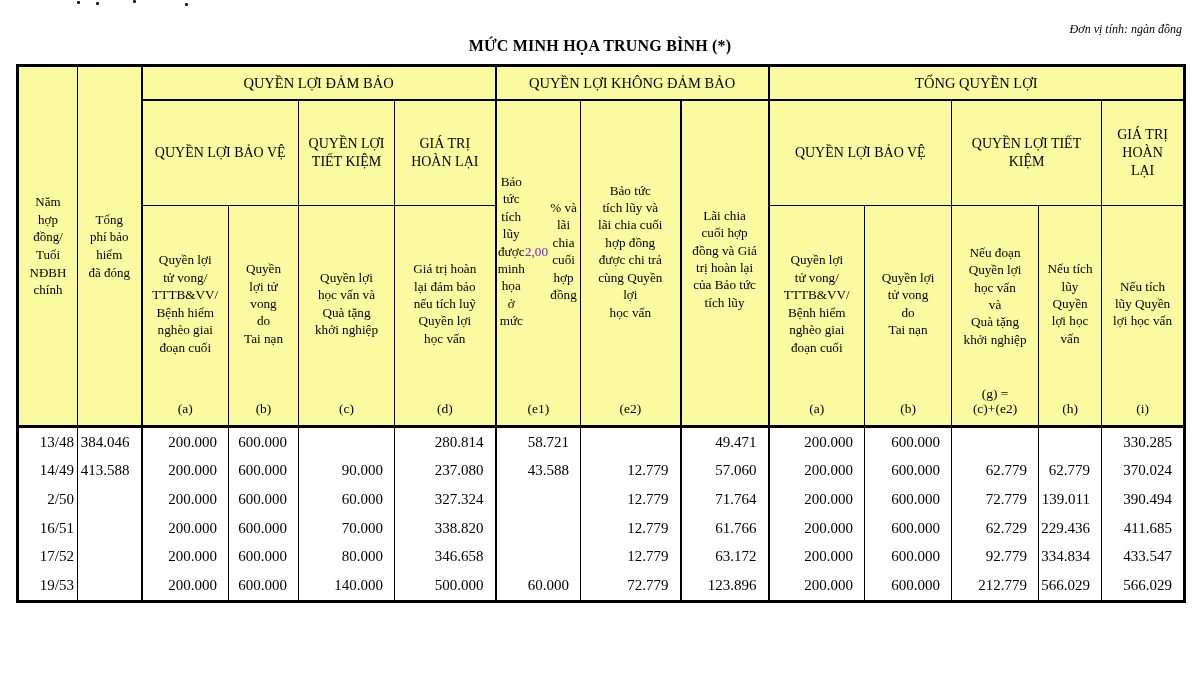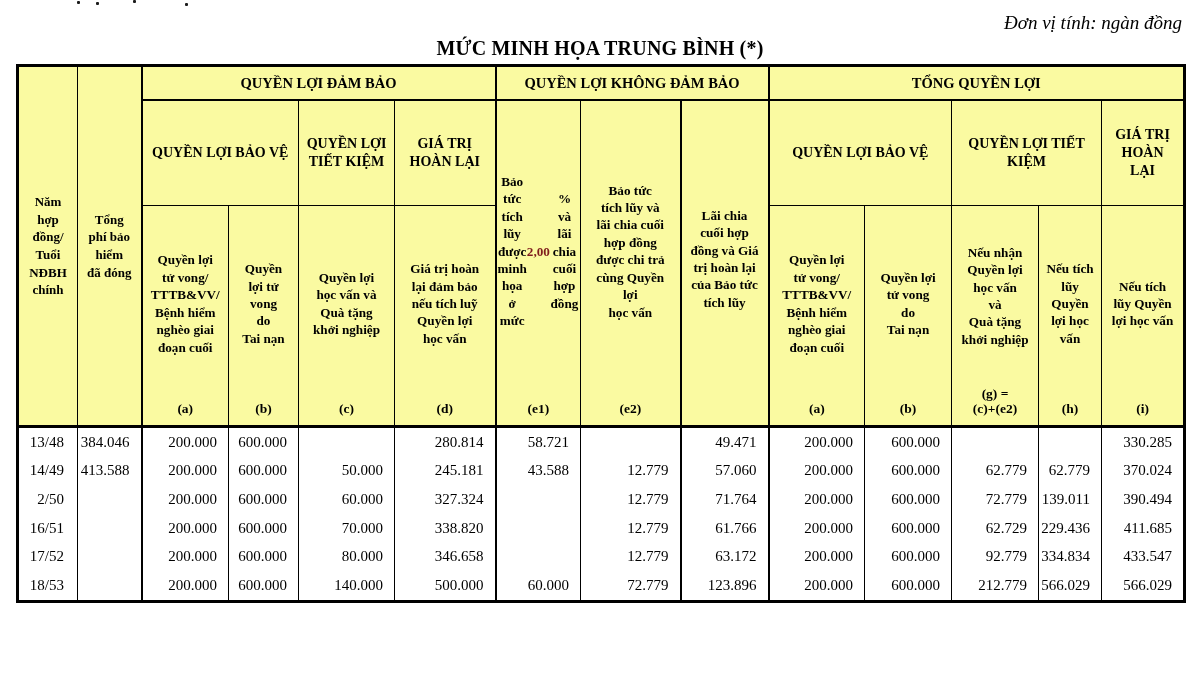--- a/index.html
+++ b/index.html
@@ -1,42 +1,42 @@
 <!DOCTYPE html>
 <html><head>
 <meta charset="utf-8">
 <style>
   html,body{margin:0;padding:0;}
   body{
     width:1200px;height:680px;background:#ffffff;position:relative;overflow:hidden;
     font-family:"Liberation Serif","DejaVu Serif",serif;color:#000;
   }
   .frag{position:absolute;width:3px;height:3px;background:#1c1c1c;border-radius:1px;}
-  .unit-note{position:absolute;top:12px;right:18px;font-style:italic;font-size:19px;}
-  .page-title{position:absolute;top:37px;left:0;width:1200px;text-align:center;font-weight:bold;font-size:20px;letter-spacing:.2px;}
+  .unit-note{position:absolute;top:22px;right:18px;font-style:italic;font-size:12px;}
+  .page-title{position:absolute;top:37px;left:0;width:1200px;text-align:center;font-weight:bold;font-size:16px;letter-spacing:.2px;}
   .tbl-wrap{position:absolute;left:16px;top:64px;}
   table{border-collapse:collapse;table-layout:fixed;width:1167px;border:3px solid #000;}
   td{border:1px solid #000;padding:0;text-align:center;vertical-align:middle;}
-  thead td{background:#FAFAA1;font-weight:bold;}
+  thead td{background:#FAFAA1;font-weight:normal;}
   .bl2{border-left:2px solid #000;}
   tr.grp-row td{border-bottom:2px solid #000;}
   .grp{height:32px;font-size:14.5px;}
   .subgrp{height:104px;font-size:14px;white-space:pre-line;line-height:1.3;}
   .fixed-col{white-space:pre-line;font-size:13px;line-height:1.35;}
   .leaf{display:flex;flex-direction:column;}
   .leaf3{height:219px;}
   .leaf23{height:324px;}
   .leaf .desc{flex:1;display:flex;align-items:center;justify-content:center;
     white-space:pre-line;font-size:13.2px;line-height:1.32;padding:2px 1px;}
   .leaf .letter{padding:0 0 8px;font-size:13.5px;white-space:pre-line;line-height:1.15;}
-  .rate{color:#7f1d1d;}
+  .rate{color:#6d28d9;}
   tbody tr:first-child td{border-top:3px solid #000;}
   tbody td{border-top:none;border-bottom:none;height:28.6px;font-size:15px;
     text-align:right;padding-right:11px;}
-  tbody td.col0{padding-right:13px;}
+  tbody td.col0{padding-right:3px;}
   tbody td.col1{}
 </style>
 </head>
 <body>
 
 <div>
   <span class="frag" style="left:77px;top:1px"></span>
   <span class="frag" style="left:96px;top:2px"></span>
   <span class="frag" style="left:133px;top:0"></span>
   <span class="frag" style="left:185px;top:3px"></span>
@@ -184,21 +184,21 @@
         <div class="leaf leaf3">
           <div class="desc">Quyền lợi
 tử vong
 do
 Tai nạn</div>
           <div class="letter">(b)</div>
         </div>
       </td>
       <td>
         <div class="leaf leaf3">
-          <div class="desc">Nếu nhận
+          <div class="desc">Nếu đoạn
 Quyền lợi
 học vấn
 và
 Quà tặng
 khởi nghiệp</div>
           <div class="letter">(g) =
 (c)+(e2)</div>
         </div>
       </td>
       <td>
@@ -236,22 +236,22 @@
           <td class="col10">600.000</td>
           <td class="col11"></td>
           <td class="col12"></td>
           <td class="col13">330.285</td>
         </tr>
         <tr>
           <td class="col0">14/49</td>
           <td class="col1">413.588</td>
           <td class="col2 bl2">200.000</td>
           <td class="col3">600.000</td>
-          <td class="col4">50.000</td>
-          <td class="col5">245.181</td>
+          <td class="col4">90.000</td>
+          <td class="col5">237.080</td>
           <td class="col6 bl2">43.588</td>
           <td class="col7">12.779</td>
           <td class="col8 bl2">57.060</td>
           <td class="col9 bl2">200.000</td>
           <td class="col10">600.000</td>
           <td class="col11">62.779</td>
           <td class="col12">62.779</td>
           <td class="col13">370.024</td>
         </tr>
         <tr>
@@ -296,21 +296,21 @@
           <td class="col6 bl2"></td>
           <td class="col7">12.779</td>
           <td class="col8 bl2">63.172</td>
           <td class="col9 bl2">200.000</td>
           <td class="col10">600.000</td>
           <td class="col11">92.779</td>
           <td class="col12">334.834</td>
           <td class="col13">433.547</td>
         </tr>
         <tr>
-          <td class="col0">18/53</td>
+          <td class="col0">19/53</td>
           <td class="col1"></td>
           <td class="col2 bl2">200.000</td>
           <td class="col3">600.000</td>
           <td class="col4">140.000</td>
           <td class="col5">500.000</td>
           <td class="col6 bl2">60.000</td>
           <td class="col7">72.779</td>
           <td class="col8 bl2">123.896</td>
           <td class="col9 bl2">200.000</td>
           <td class="col10">600.000</td>

